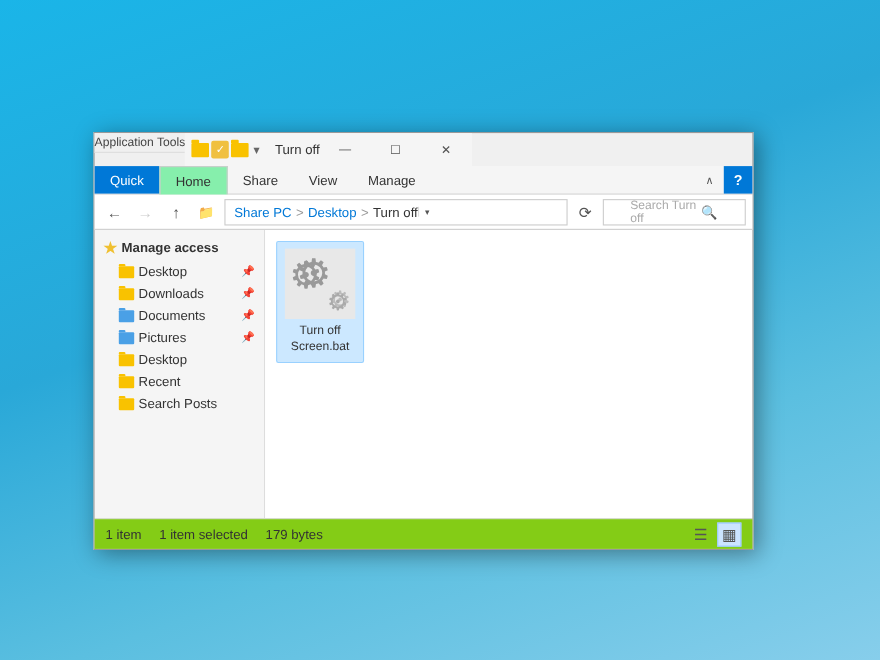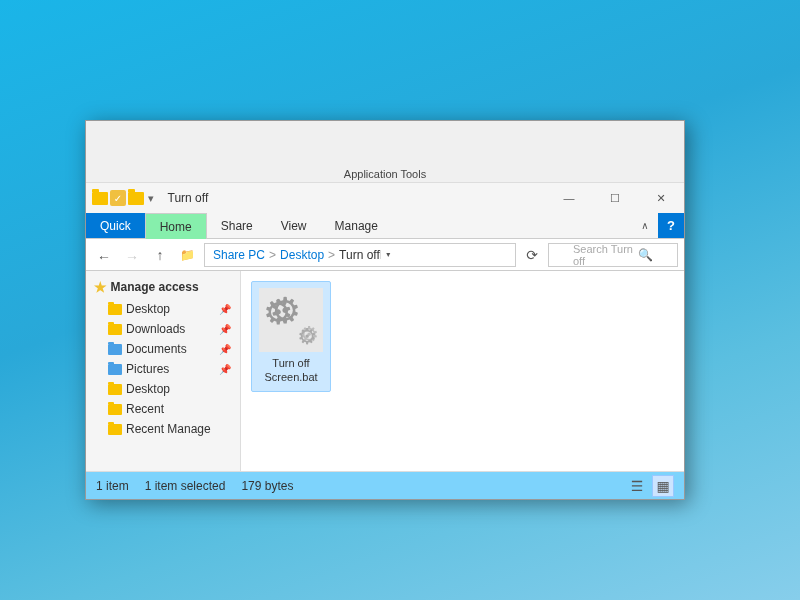--- a/index.html
+++ b/index.html
@@ -343,21 +343,21 @@
       font-size: 11px;
       color: #333;
       text-align: center;
       word-break: break-word;
       line-height: 1.3;
     }
 
     
     .status-bar {
       height: 28px;
-      background: #7dd3fc;
+      background: #84cc16;
       border-top: 1px solid #ddd;
       display: flex;
       align-items: center;
       padding: 0 10px;
       gap: 16px;
       font-size: 12px;
       color: #333;
     }
 
     .status-bar-right {
@@ -405,22 +405,21 @@
       content: '⚙';
       font-size: 22px;
       color: #aaa;
       position: absolute;
       bottom: 2px;
       right: 6px;
     }
 
     .title-bar-wrapper {
       display: flex;
-      flex-direction: column;
-      margin-top: 44px;
+      flex-direction: row;
     }
 
     .app-tools-strip {
       background: #f0f0f0;
       height: 18px;
       display: flex;
       align-items: center;
       justify-content: center;
       border-bottom: 1px solid #ddd;
       font-size: 11px;
@@ -564,21 +563,21 @@
         <span>Desktop</span>
       </div>
 
       <div class="sidebar-item">
         <div class="folder-sm"></div>
         <span>Recent</span>
       </div>
 
       <div class="sidebar-item">
         <div class="folder-sm"></div>
-        <span>Recent Manage</span>
+        <span>Search Posts</span>
       </div>
 
 
     </div>
 
     <div class="file-area">
 
       <div class="file-item selected">
         <div class="file-item-icon">
           <div class="gear-large" style="width:64px;height:64px;position:relative;">

